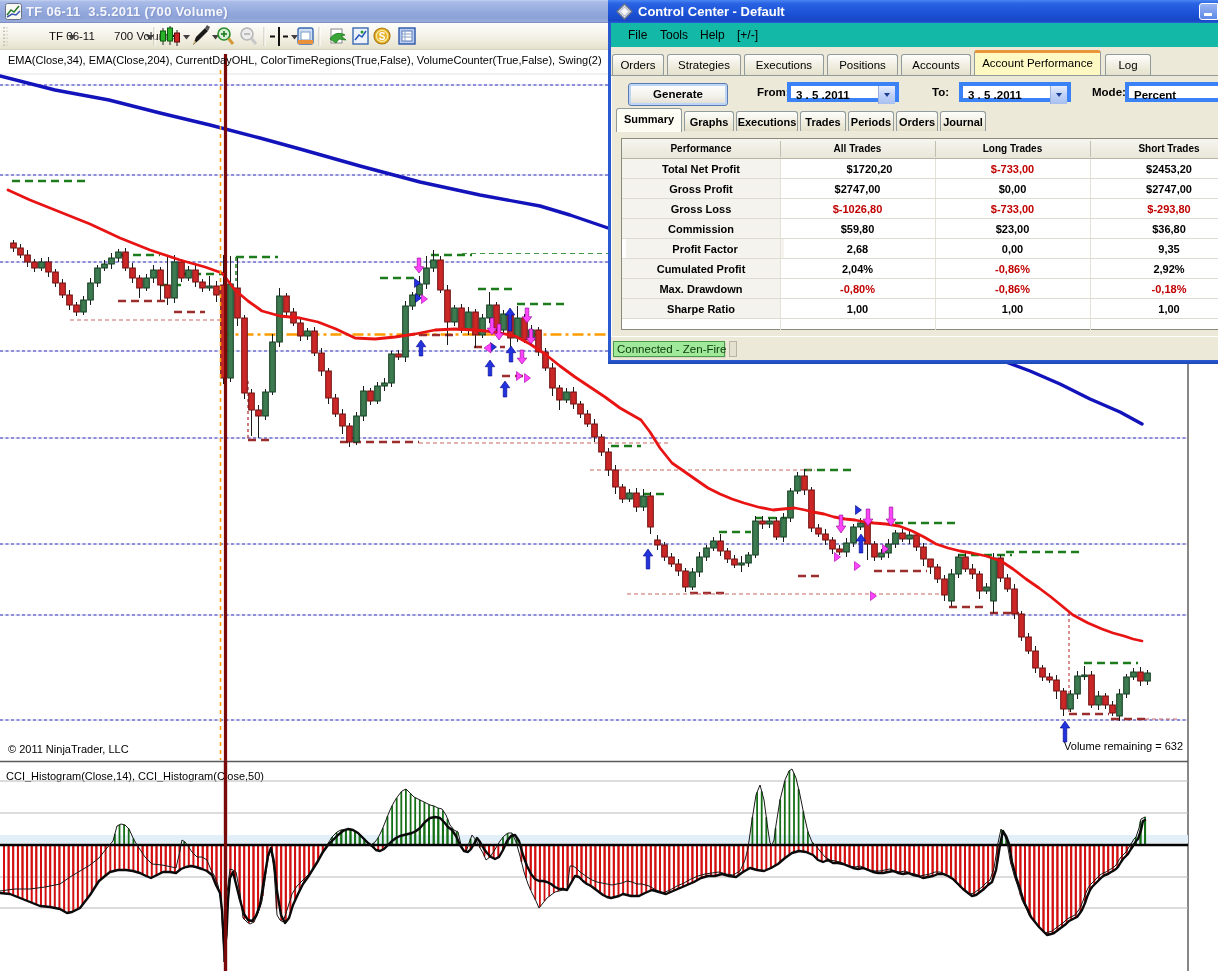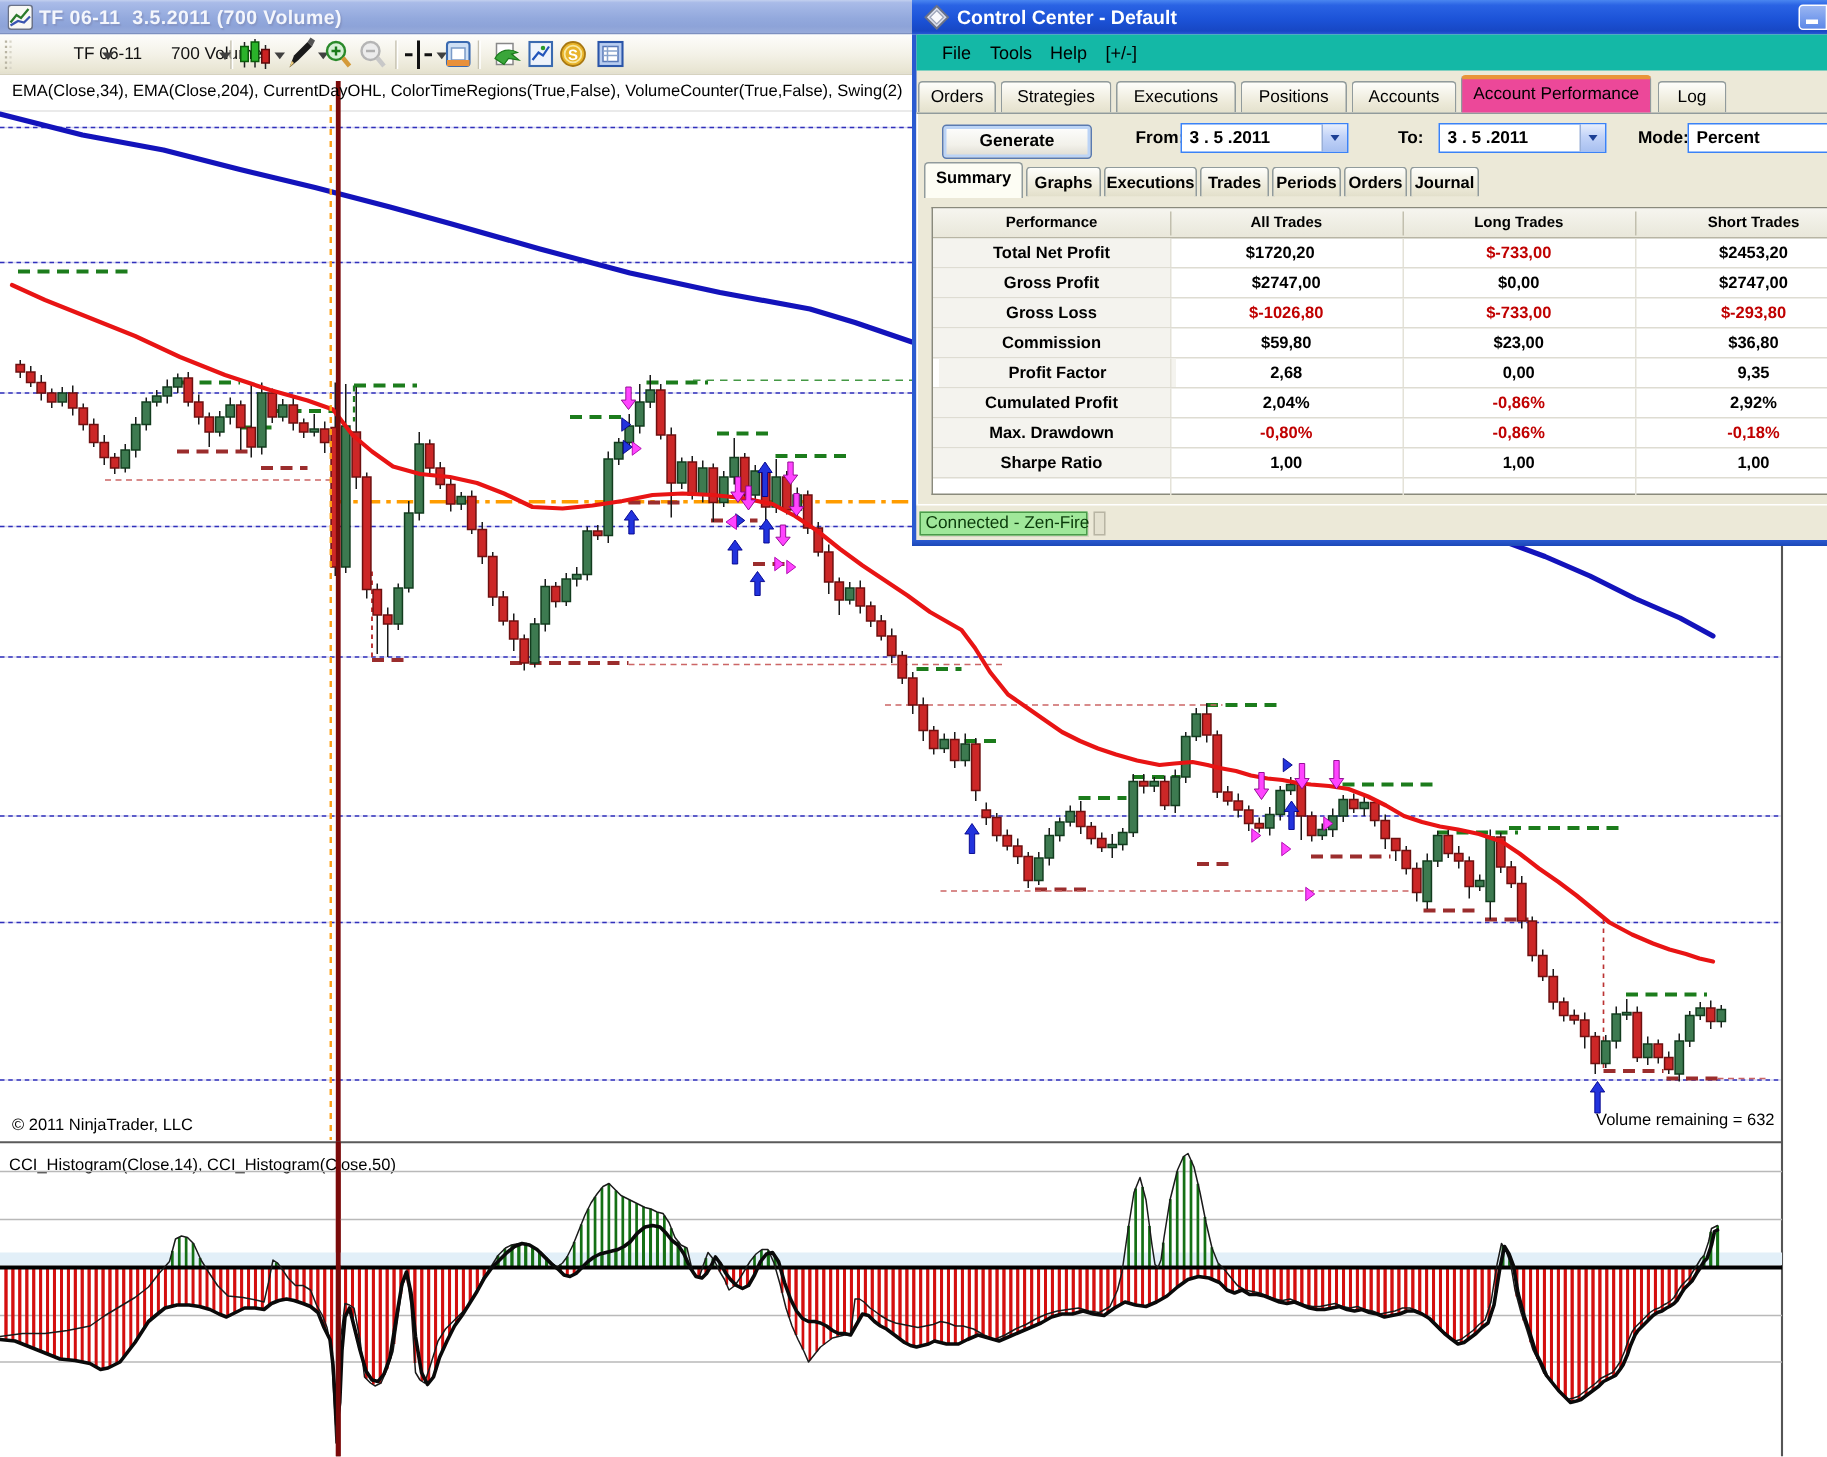--- a/index.html
+++ b/index.html
@@ -13,26 +13,26 @@
 #cc { position:absolute; left:608px; top:0; width:610px; height:364px; background:#ece9d8; }
 #cc .ttl { position:absolute; left:0; top:0; width:100%; height:23px;
   background:linear-gradient(180deg,#4a86f0 0%,#2a63e4 15%,#1c53d8 55%,#1747c4 90%,#2a5cd8 100%); }
 #cc .ttl .txt { position:absolute; left:30px; top:4px; color:#fff; font-weight:bold; font-size:13px; text-shadow:1px 1px 1px #1030780; }
 #cc .leftb { position:absolute; left:0; top:23px; width:3px; bottom:0; background:#2a5ad0; }
 #cc .botb { position:absolute; left:0; bottom:0; width:100%; height:4px; background:linear-gradient(180deg,#2a5ad0,#1c48b8); }
 .menu { position:absolute; left:3px; top:23px; right:0; height:24px; background:#14b8a6; }
 .menu span { display:inline-block; padding:5px 10px 0 10px; font-size:12px; color:#000; }
 .tabrow { position:absolute; left:3px; top:50px; right:0; height:25px; }
 .tab { position:absolute; top:4px; height:21px; background:linear-gradient(180deg,#fefefb,#ece9d8 70%,#e4e1cd); border:1px solid #919b9c; border-bottom:none; border-radius:3px 3px 0 0; font-size:11.5px; text-align:center; padding-top:4px; color:#000; }
-.tab.active { top:0px; height:25px; background:#ec4899; border-top:3px solid #e9953a; z-index:3; padding-top:4px; }
+.tab.active { top:0px; height:25px; background:#fef9c3; border-top:3px solid #e9953a; z-index:3; padding-top:4px; }
 .tabline { position:absolute; left:3px; top:74.5px; right:0; height:1px; background:#919b9c; z-index:1; }
 .panel { position:absolute; left:3px; top:75px; right:0; height:261px; background:#ece9d8; border-left:1px solid #fff;font-weight:bold; }
 .genbtn { position:absolute; left:16px; top:8px; width:100px; height:23px; border:1px solid #5a7ab0; border-radius:3px; background:linear-gradient(180deg,#fefefe,#f2f1ea 60%,#dddad0); box-shadow:inset 0 0 0 2px #bcd4f6; font-size:11.5px; text-align:center; padding-top:4px; }
 .lbl { position:absolute; top:11px; font-size:11.5px; color:#000; }
-.combo { position:absolute; top:7px; height:20px; background:#fff; border:1px solid #3b82f6; font-size:11.5px; }
+.combo { position:absolute; top:7px; height:20px; background:#fff; border:4px solid #3b82f6; font-size:11.5px; }
 .combo .val { position:absolute; left:5px; top:3px; white-space:nowrap; }
 .combo .btn { position:absolute; right:0px; top:0px; width:17px; height:18px; background:linear-gradient(180deg,#e7eefc,#c2d3f8 45%,#a8c0f0); border-left:1px solid #9ab0d8; }
 .combo .btn:after { content:""; position:absolute; left:5px; top:7px; border:3.5px solid transparent; border-top:4.5px solid #1c3f94; }
 .subtabs { position:absolute; left:2px; top:33px; height:24px; }
 .stab { position:absolute; top:3px; height:20px; background:linear-gradient(180deg,#fefefb,#ece9d8 70%,#e2dfca); border:1px solid #919b9c; border-bottom:none; border-radius:3px 3px 0 0; font-size:11px; text-align:center; padding-top:4px; }
 .stab.active { top:0; height:24px; background:#fdfdf4; z-index:2; }
 .gridtbl { position:absolute; left:9px; top:63px; right:0; height:192px; border:1px solid #8a8a7c; border-right:none; background:#fff; }
 .hdr { position:absolute; left:0; top:0; right:0; height:20px; background:linear-gradient(180deg,#f6f5ef,#e9e7da); border-bottom:1px solid #b8b5a4; }
 .hcell { position:absolute; top:4px; font-size:10px; text-align:center; color:#000; }
 .row { position:absolute; left:0; right:0; height:20px; border-bottom:1px solid #dedcd2; font-size:11px; }
@@ -1089,21 +1089,21 @@
           <div class="hcell" style="left:0px;width:158px">Performance</div>
           <div class="hcell" style="left:158px;width:155px">All Trades</div>
           <div style="position:absolute;left:158px;top:2px;width:1px;height:16px;background:#c2bfae"></div>
           <div class="hcell" style="left:313px;width:155px">Long Trades</div>
           <div style="position:absolute;left:313px;top:2px;width:1px;height:16px;background:#c2bfae"></div>
           <div class="hcell" style="left:468px;width:158px">Short Trades</div>
           <div style="position:absolute;left:468px;top:2px;width:1px;height:16px;background:#c2bfae"></div>
         </div>
         <div class="row" style="top:20px">
           <div class="cell labcol" style="left:0px;width:158px;top:0;height:19px;padding-top:4px">Total Net Profit</div>
-          <div class="cell" style="left:154px;width:155px">$1720,20</div>
+          <div class="cell" style="left:170px;width:155px">$1720,20</div>
           <div class="cell" style="left:313px;width:155px"><span class="neg">$-733,00</span></div>
           <div class="cell" style="left:468px;width:158px">$2453,20</div>
           <div style="position:absolute;left:158px;top:0;width:1px;height:19px;background:#e4e2d8"></div>
           <div style="position:absolute;left:313px;top:0;width:1px;height:19px;background:#e4e2d8"></div>
           <div style="position:absolute;left:468px;top:0;width:1px;height:19px;background:#e4e2d8"></div>
         </div>
         <div class="row" style="top:40px">
           <div class="cell labcol" style="left:0px;width:158px;top:0;height:19px;padding-top:4px">Gross Profit</div>
           <div class="cell" style="left:158px;width:155px">$2747,00</div>
           <div class="cell" style="left:313px;width:155px">$0,00</div>

